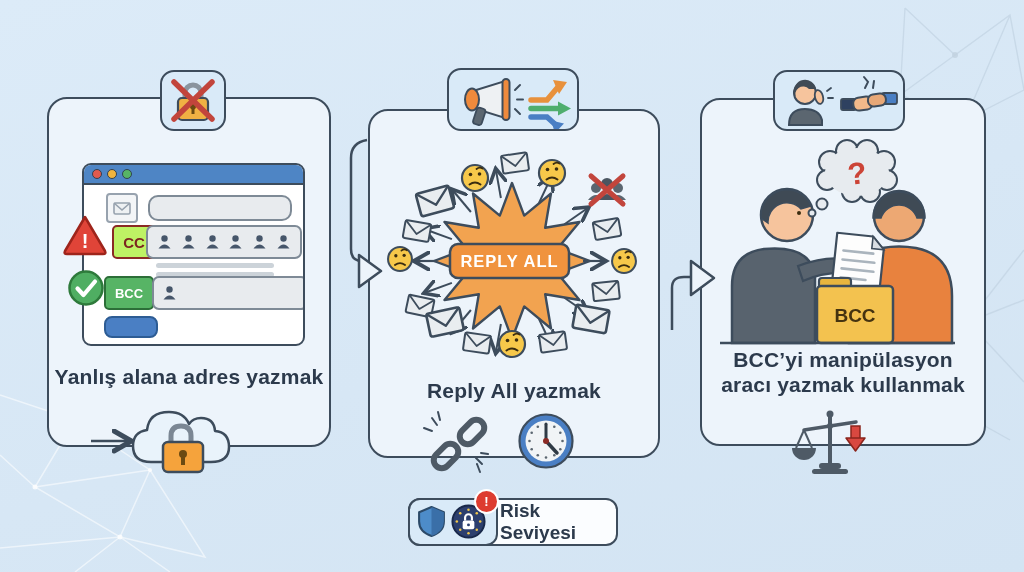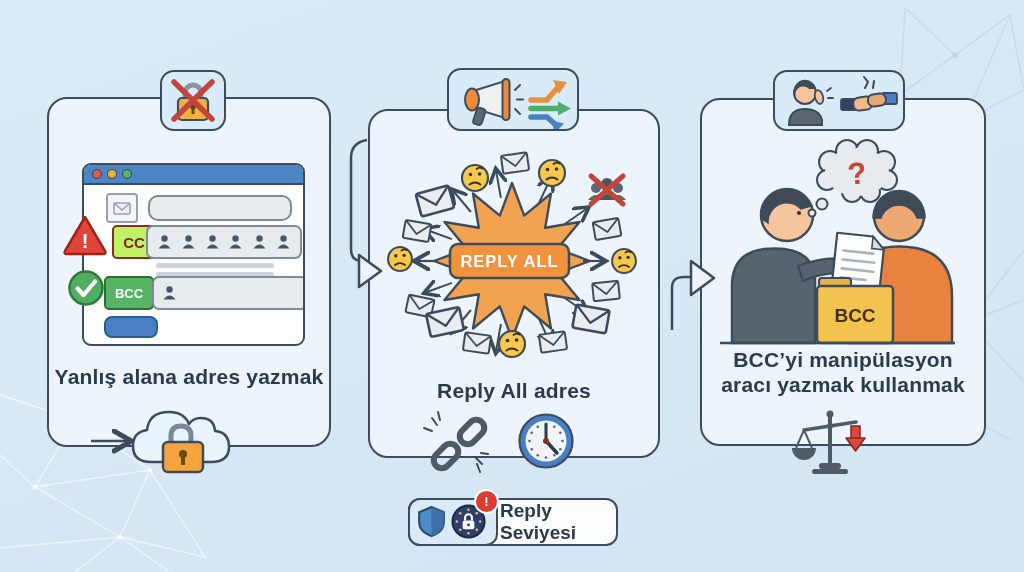--- a/index.html
+++ b/index.html
@@ -218,21 +218,21 @@
         <circle cx="0" cy="-7" r="6" fill="#4a5560"></circle>
           <path d="M -9,9 Q 0,-3 9,9 Z" fill="#4a5560"></path>
         <path d="M -16,-15 L 16,13 M 16,-15 L -16,13" stroke="#c2453c" stroke-width="5" stroke-linecap="round"></path>
       </g>
 
       <rect x="80" y="133" width="119" height="34" rx="8" fill="#f0933e" stroke="#3d4c5c" stroke-width="2.5"></rect>
       <text x="139.5" y="156" text-anchor="middle" font-size="16.5" font-weight="800" fill="#ffffff" letter-spacing="1">REPLY ALL</text>
       <line x1="66" y1="150" x2="46" y2="150" stroke="#3d4c5c" stroke-width="2.2" marker-end="url(#ah-p2)"></line>
       <line x1="213" y1="150" x2="234" y2="150" stroke="#3d4c5c" stroke-width="2.2" marker-end="url(#ah-p2)"></line>
     </svg>
-    <div class="caption">Reply All adres</div>
+    <div class="caption">Reply All yazmak</div>
   </section>
 
   <section class="panel p3">
     <svg class="art" viewBox="0 0 282 344">
 
       <g>
         <path d="M147,243 V186 Q147,153 180,148 Q197,145 214,148 Q250,155 250,196 V243 Z" fill="#e8823e" stroke="#3d4c5c" stroke-width="2.5"></path>
         <circle cx="197" cy="116" r="25" fill="#eda873" stroke="#3d4c5c" stroke-width="2.5"></circle>
         <path d="M171,118 A26,26 0 0 1 223,118 L215,118 A19,19 0 0 0 179,118 Z" fill="#3f4a55" stroke="#3d4c5c" stroke-width="1.5"></path>
       </g>
@@ -437,16 +437,16 @@
             <circle cx="27.5" cy="10.5" r="1.3" fill="#f0c64a"></circle>
           </g>
         <path d="M15.5,18 v-3 a3.5,3.5 0 0 1 7,0 v3" fill="none" stroke="#ffffff" stroke-width="2.2"></path>
         <rect x="13" y="18" width="12" height="9" rx="2" fill="#ffffff"></rect>
         <circle cx="19" cy="22.5" r="1.5" fill="#2c3f6e"></circle>
       </svg>
     </div>
     <div class="alert-dot">
         <span>!</span>
       </div>
-    <div class="risk-label">Reply Seviyesi</div>
+    <div class="risk-label">Risk Seviyesi</div>
   </div>
 
 </div>
 
 </body></html>

